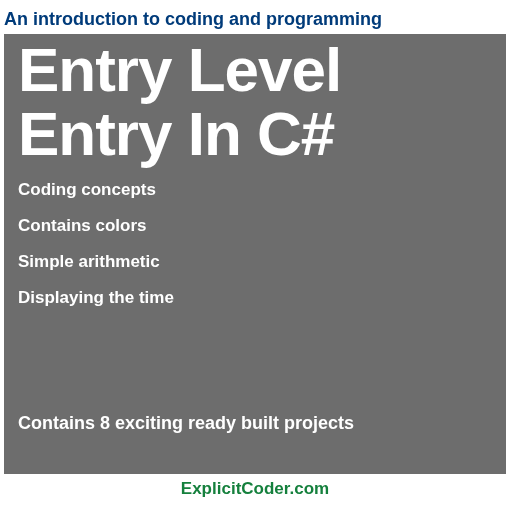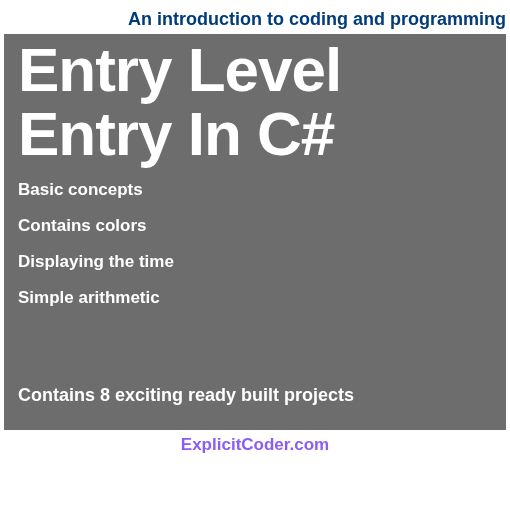--- a/index.html
+++ b/index.html
@@ -19,30 +19,30 @@
       height: 510px;
       background: #ffffff;
       padding: 4px;
     }
     .header {
       width: 100%;
       height: 30px;
       background: #ffffff;
       display: flex;
       align-items: center;
-      justify-content: flex-end;
+      justify-content: flex-start;
     }
     .header-text {
       color: #003b7a;
       font-weight: bold;
       font-size: 18px;
     }
     .main {
       width: 100%;
-      height: 396px;
+      height: 440px;
       background: #6d6d6d;
       padding: 0 14px 0 14px;
       position: relative;
     }
     .title {
       color: #ffffff;
       font-weight: bold;
       font-size: 62px;
       line-height: 64px;
       padding-top: 4px;
@@ -55,53 +55,53 @@
       color: #ffffff;
       font-weight: bold;
       font-size: 17px;
       margin-bottom: 16px;
     }
     .tagline {
       color: #ffffff;
       font-weight: bold;
       font-size: 18px;
       position: absolute;
-      bottom: 24px;
+      bottom: 40px;
       left: 14px;
     }
     .footer {
       width: 100%;
       height: 30px;
       background: #ffffff;
       display: flex;
       align-items: center;
       justify-content: center;
     }
     .footer-text {
-      color: #8b5cf6;
+      color: #15803d;
       font-weight: bold;
       font-size: 17px;
     }
   </style>
 </head>
 <body>
 
 <div class="outer">
   <div class="header">
     <div class="header-text">An introduction to coding and programming</div>
   </div>
   <div class="main">
     <div class="title">
       <span>Entry Level</span><br>
       <span>Entry In C#</span>
     </div>
     <div class="topics">
-      <div class="topic">Basic concepts</div>
+      <div class="topic">Coding concepts</div>
       <div class="topic">Contains colors</div>
+      <div class="topic">Simple arithmetic</div>
       <div class="topic">Displaying the time</div>
-      <div class="topic">Simple arithmetic</div>
     </div>
     <div class="tagline">Contains 8 exciting ready built projects</div>
   </div>
   <div class="footer">
     <div class="footer-text">ExplicitCoder.com</div>
   </div>
 </div>
 
 </body></html>

